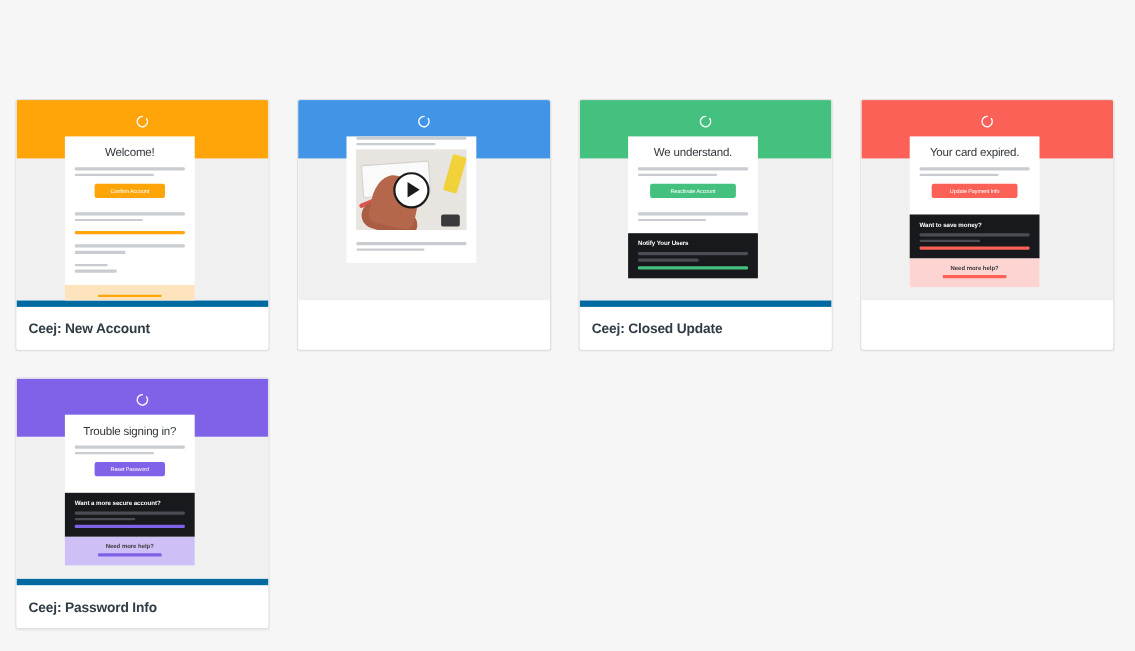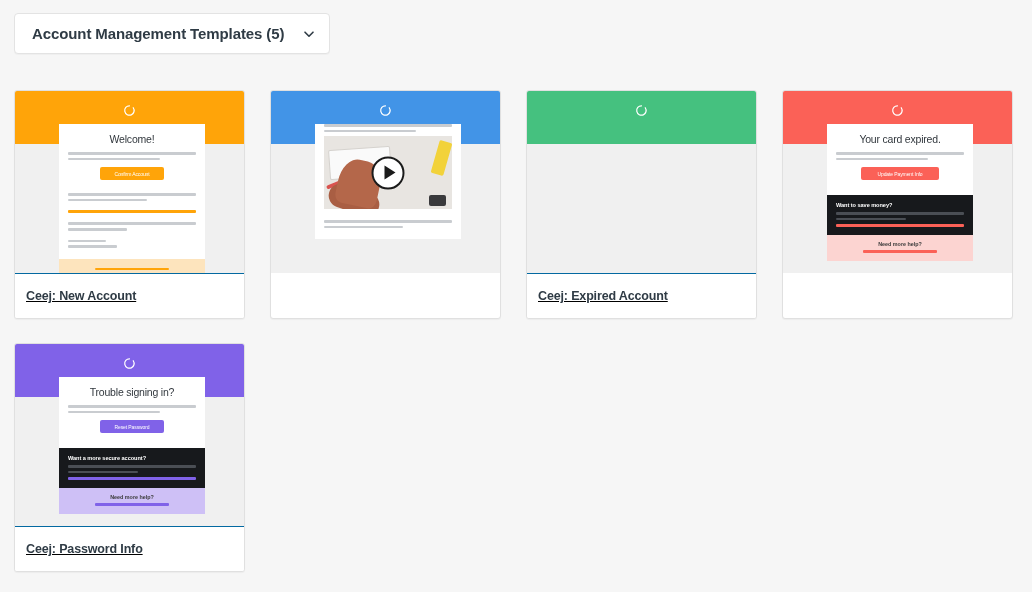--- a/index.html
+++ b/index.html
@@ -59,21 +59,21 @@
     position: absolute; left: 0; top: 0; right: 0; height: 53px;
   }
   .spinner-wrap {
     position: absolute; left: 0; top: 13px; width: 100%;
     display: flex; justify-content: center;
   }
   .spinner { width: 13px; height: 13px; display: block; }
 
   
   .sheet {
-    position: absolute; left: 44px; top: 33px; width: 146px;
+    position: absolute; left: 44px; top: 33px; width: 118px;
     background: #ffffff;
   }
   .sheet-title {
     text-align: center;
     font-size: 10.5px; color: #31373d; font-weight: normal;
     padding: 9px 6px 7px 6px; letter-spacing: -0.2px;
     white-space: nowrap;
   }
   .sheet-body { padding: 0 9px 8px 9px; }
   .ln {
@@ -163,44 +163,35 @@
   .play-tri {
     width: 0; height: 0;
     border-left: 11px solid #1b1b1b;
     border-top: 7px solid transparent;
     border-bottom: 7px solid transparent;
     margin-left: 3px;
   }
 
   .card-footer {
     flex: 1;
-    border-top: 1px solid #0369a1;
+    border-top: 6px solid #0369a1;
     background: #ffffff;
     display: flex; align-items: center;
     padding: 0 11px;
-    text-decoration: underline;
   }
   .card-name {
     font-size: 12.5px; font-weight: bold; color: #2f3b45;
     letter-spacing: -0.15px;
   }
 </style>
 </head>
 <body>
 
 <div class="page">
 
-  <div class="dropdown">
-    <span class="dropdown-label">Account Management Templates (5)</span>
-    <span class="chev">
-      <svg viewBox="0 0 14 14" width="14" height="14" aria-hidden="true">
-        <path d="M3 5.2 L7 9.2 L11 5.2" fill="none" stroke="#2f3b45" stroke-width="1.6" stroke-linecap="round" stroke-linejoin="round"></path>
-      </svg>
-    </span>
-  </div>
 
   <div class="grid">
       <div class="card">
     <div class="thumb">
       <div class="thumb-band" style="background:#FFA409"></div>
       <div class="spinner-wrap">
         <svg class="spinner" viewBox="0 0 16 16" aria-hidden="true">
   <path d="M8 2.2 A5.8 5.8 0 1 0 12.6 4.6" fill="none" stroke="#ffffff" stroke-width="1.5" stroke-linecap="round"></path>
             </svg>
       </div>
@@ -264,23 +255,40 @@
     </div>
       </div>
       <div class="card">
     <div class="thumb">
       <div class="thumb-band" style="background:#45C17F"></div>
       <div class="spinner-wrap">
         <svg class="spinner" viewBox="0 0 16 16" aria-hidden="true">
   <path d="M8 2.2 A5.8 5.8 0 1 0 12.6 4.6" fill="none" stroke="#ffffff" stroke-width="1.5" stroke-linecap="round"></path>
             </svg>
       </div>
+      <div class="sheet">
+            <div class="sheet-title">We understand.</div>
+            <div class="sheet-body">
+              <div class="ln sm w100"></div>
+              <div class="ln sm w72"></div>
+              <div class="btn-mini wide" style="background:#45C17F">Reactivate Account</div>
+              <div class="gap"></div>
+              <div class="ln sm w100"></div>
+              <div class="ln sm w62"></div>
+            </div>
+            <div class="dark">
+        <div class="dark-title">Notify Your Users</div>
+        <div class="ln sm w100"></div>
+        <div class="ln sm w55"></div>
+        <div class="dark-link w62" style="background:#45C17F"></div>
+      </div>
+          </div>
     </div>
     <div class="card-footer">
-      <span class="card-name">Ceej: Expired Account</span>
+      <span class="card-name">Ceej: Closed Update</span>
     </div>
       </div>
       <div class="card">
     <div class="thumb">
       <div class="thumb-band" style="background:#FB6157"></div>
       <div class="spinner-wrap">
         <svg class="spinner" viewBox="0 0 16 16" aria-hidden="true">
   <path d="M8 2.2 A5.8 5.8 0 1 0 12.6 4.6" fill="none" stroke="#ffffff" stroke-width="1.5" stroke-linecap="round"></path>
             </svg>
       </div>

